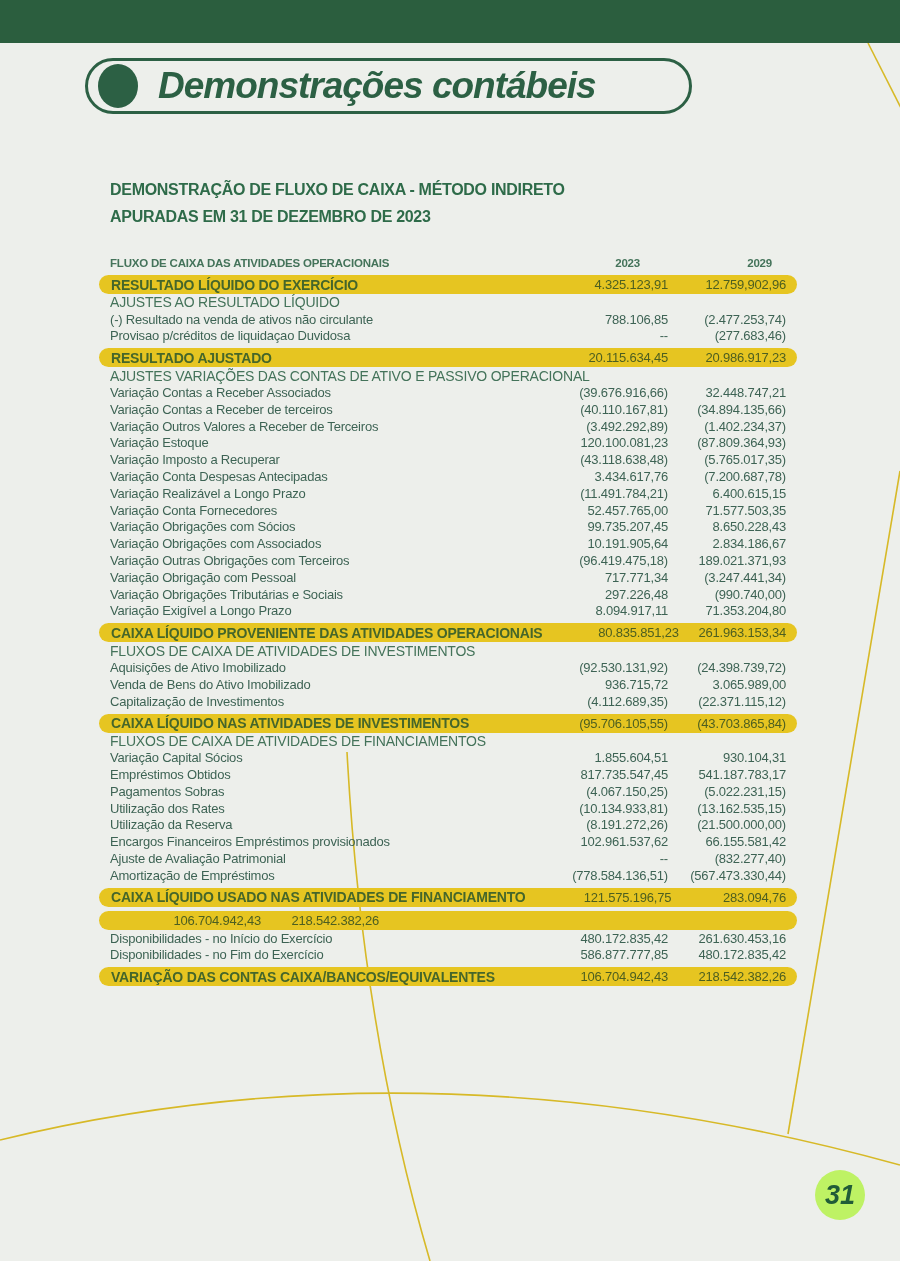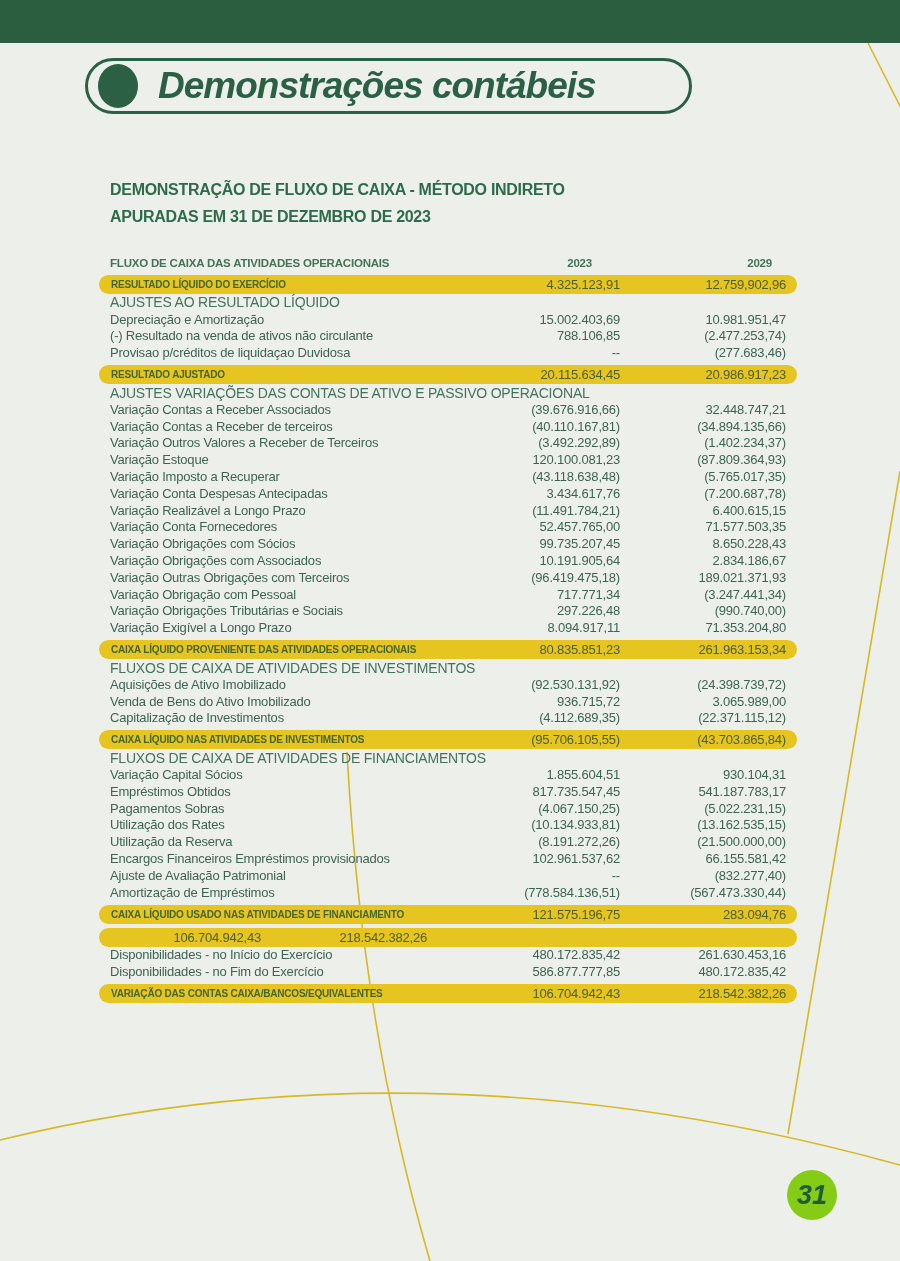--- a/index.html
+++ b/index.html
@@ -34,51 +34,51 @@
     font-size:16px;font-weight:bold;color:#2e6b49;
     line-height:27px;letter-spacing:-0.3px;
   }
   
   .table{
     position:absolute;left:110px;top:254px;width:676px;
   }
   .row{
     display:flex;align-items:center;
     height:16.8px;
-    font-size:13px;color:#3d6354;letter-spacing:-0.2px;gap:48px;
+    font-size:13px;color:#3d6354;letter-spacing:-0.2px;
   }
   .row .lbl{flex:1;white-space:nowrap;}
   .row .v{text-align:right;white-space:nowrap;}
   .row .v1{width:150px;}
   .row .v2{width:118px;}
   .row.colheader{
     height:17px;font-size:11.5px;font-weight:bold;color:#44735a;
   }
   .row.colheader .v{padding-right:14px;}
   .row.section{
     margin-top:0;font-size:14px;font-weight:normal;color:#44735a;
   }
   .row.total{
     margin-top:4px;height:19px;
     background:#e6c521;border-radius:9.5px;
     margin-left:-11px;margin-right:-11px;
     padding-left:12px;padding-right:11px;
     color:#45662a;
   }
-  .row.total .lbl{font-size:10px;font-weight:bold;}
+  .row.total .lbl{font-size:14px;font-weight:bold;}
   .row.total .v{color:#4d5f20;}
   
   .deco{
     position:absolute;left:0;top:0;width:900px;height:1261px;
     mix-blend-mode:multiply;pointer-events:none;
   }
   
   .badge{
-    position:absolute;left:787px;top:1170px;width:50px;height:50px;
-    border-radius:50%;background:#84cc16;
+    position:absolute;left:815px;top:1170px;width:50px;height:50px;
+    border-radius:50%;background:#bef264;
     display:flex;align-items:center;justify-content:center;
     font-size:27px;font-weight:bold;font-style:italic;color:#215c38;
   }
 </style>
 </head>
 <body>
 
 <div class="topbar"></div>
 
 <svg class="deco" viewBox="0 0 900 1261" xmlns="http://www.w3.org/2000/svg">
@@ -106,25 +106,20 @@
     </div>
     <div class="row total">
       <span class="lbl">RESULTADO LÍQUIDO DO EXERCÍCIO</span>
       <span class="v v1">4.325.123,91</span>
       <span class="v v2">12.759,902,96</span>
     </div>
     <div class="row section">
       <span class="lbl">AJUSTES AO RESULTADO LÍQUIDO</span>
     </div>
     <div class="row item">
-      <span class="lbl">Depreciação e Amortização</span>
-      <span class="v v1">15.002.403,69</span>
-      <span class="v v2">10.981.951,47</span>
-    </div>
-    <div class="row item">
       <span class="lbl">(-) Resultado na venda de ativos não circulante</span>
       <span class="v v1">788.106,85</span>
       <span class="v v2">(2.477.253,74)</span>
     </div>
     <div class="row item">
       <span class="lbl">Provisao p/créditos de liquidaçao Duvidosa</span>
       <span class="v v1">--</span>
       <span class="v v2">(277.683,46)</span>
     </div>
     <div class="row total">

